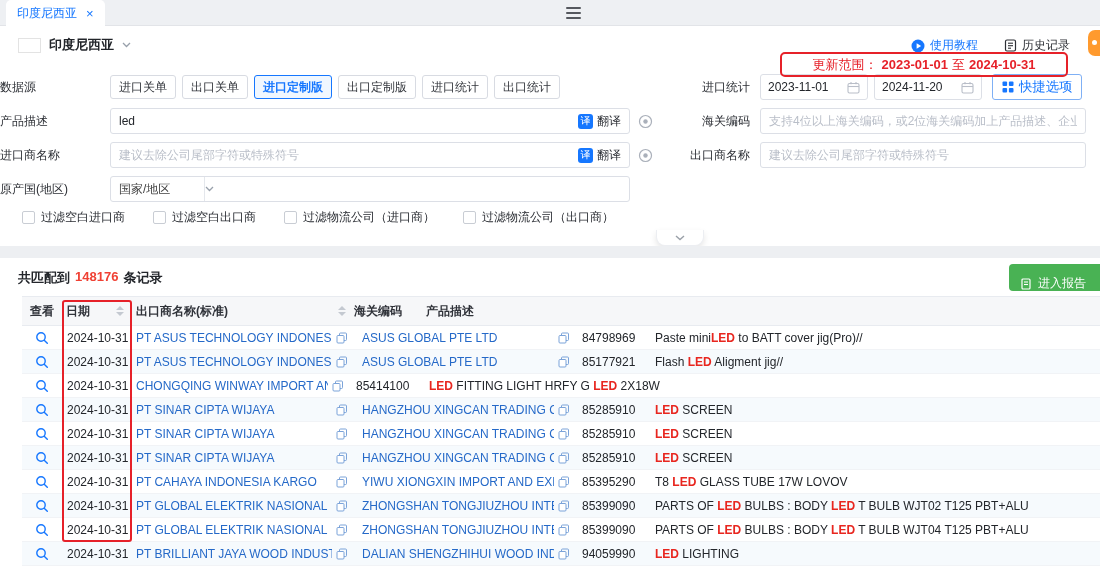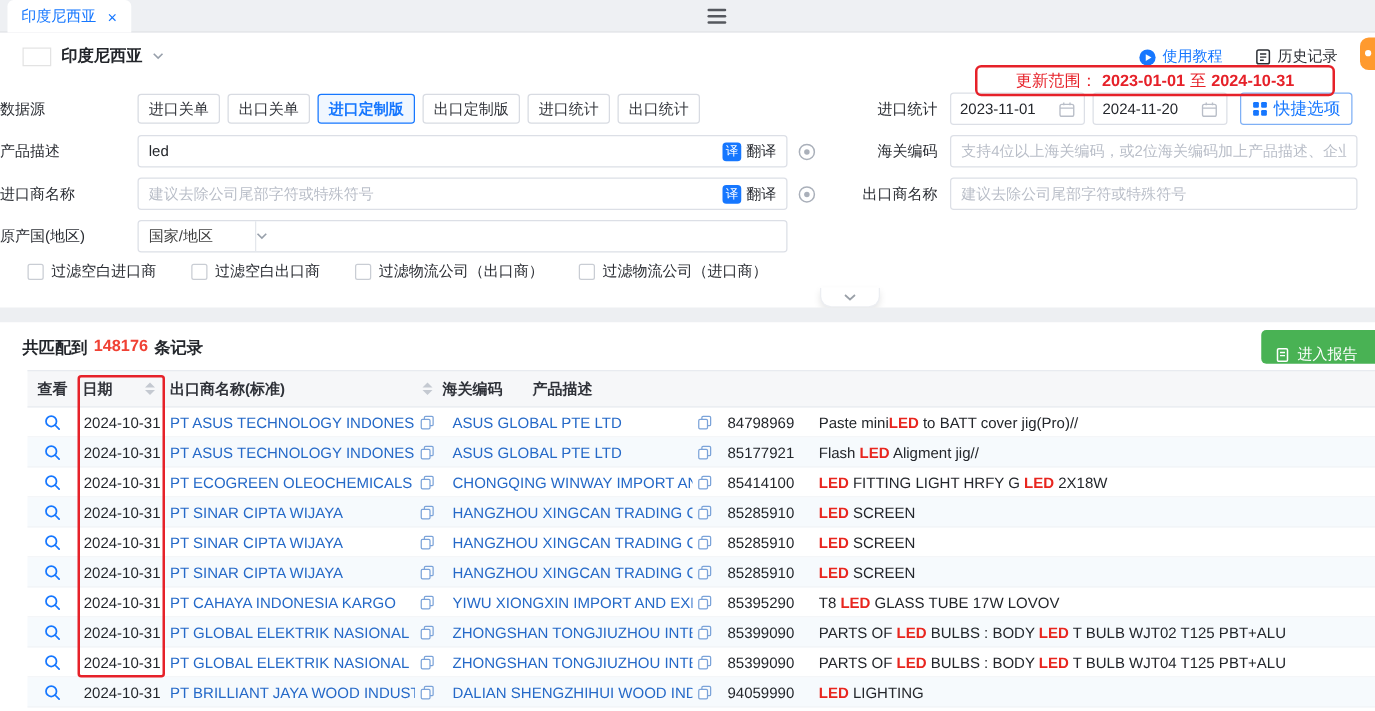--- a/index.html
+++ b/index.html
@@ -269,25 +269,25 @@
       <span class="chk">
           <span class="chk-box"></span>
           <span>过滤空白进口商</span>
         </span>
       <span class="chk">
           <span class="chk-box"></span>
           <span>过滤空白出口商</span>
         </span>
       <span class="chk">
           <span class="chk-box"></span>
-          <span>过滤物流公司（出口商）</span>
+          <span>过滤物流公司（进口商）</span>
         </span>
       <span class="chk">
           <span class="chk-box"></span>
-          <span>过滤物流公司（进口商）</span>
+          <span>过滤物流公司（出口商）</span>
         </span>
     </div>
 
     <div class="collapse">
       <svg width="10" height="6" viewBox="0 0 10 6">
           <polyline points="1,1 5,4.6 9,1" fill="none" stroke="#9aa0a8" stroke-width="1.4"></polyline>
         </svg>
     </div>
   </div>
 
@@ -394,29 +394,20 @@
           <div class="trow">
     <div class="cell col-view" style="display:flex;justify-content:center;">
       <span class="mag">
         <svg width="14" height="14" viewBox="0 0 14 14">
                   <circle cx="6" cy="6" r="4.2" fill="none" stroke="#1677ff" stroke-width="1.4"></circle>
                   <line x1="9.2" y1="9.2" x2="12.3" y2="12.3" stroke="#1677ff" stroke-width="1.4" stroke-linecap="round"></line>
                 </svg>
       </span>
     </div>
     <div class="cell col-date">2024-10-31</div>
-    <div class="cell col-imp">
-      <span class="link-text">PT ECOGREEN OLEOCHEMICALS</span>
-      <span class="copy">
-        <svg width="12" height="12" viewBox="0 0 12 12">
-                  <rect x="3.5" y="1" width="7" height="7.5" rx="1" fill="none" stroke="#7ba3d9" stroke-width="1"></rect>
-                  <rect x="1" y="3.5" width="7" height="7.5" rx="1" fill="#fff" stroke="#7ba3d9" stroke-width="1"></rect>
-                </svg>
-      </span>
-    </div>
     <div class="cell col-exp">
       <span class="link-text">CHONGQING WINWAY IMPORT AND E...</span>
       <span class="copy">
         <svg width="12" height="12" viewBox="0 0 12 12">
                   <rect x="3.5" y="1" width="7" height="7.5" rx="1" fill="none" stroke="#7ba3d9" stroke-width="1"></rect>
                   <rect x="1" y="3.5" width="7" height="7.5" rx="1" fill="#fff" stroke="#7ba3d9" stroke-width="1"></rect>
                 </svg>
       </span>
     </div>
     <div class="cell col-hs">85414100</div>

